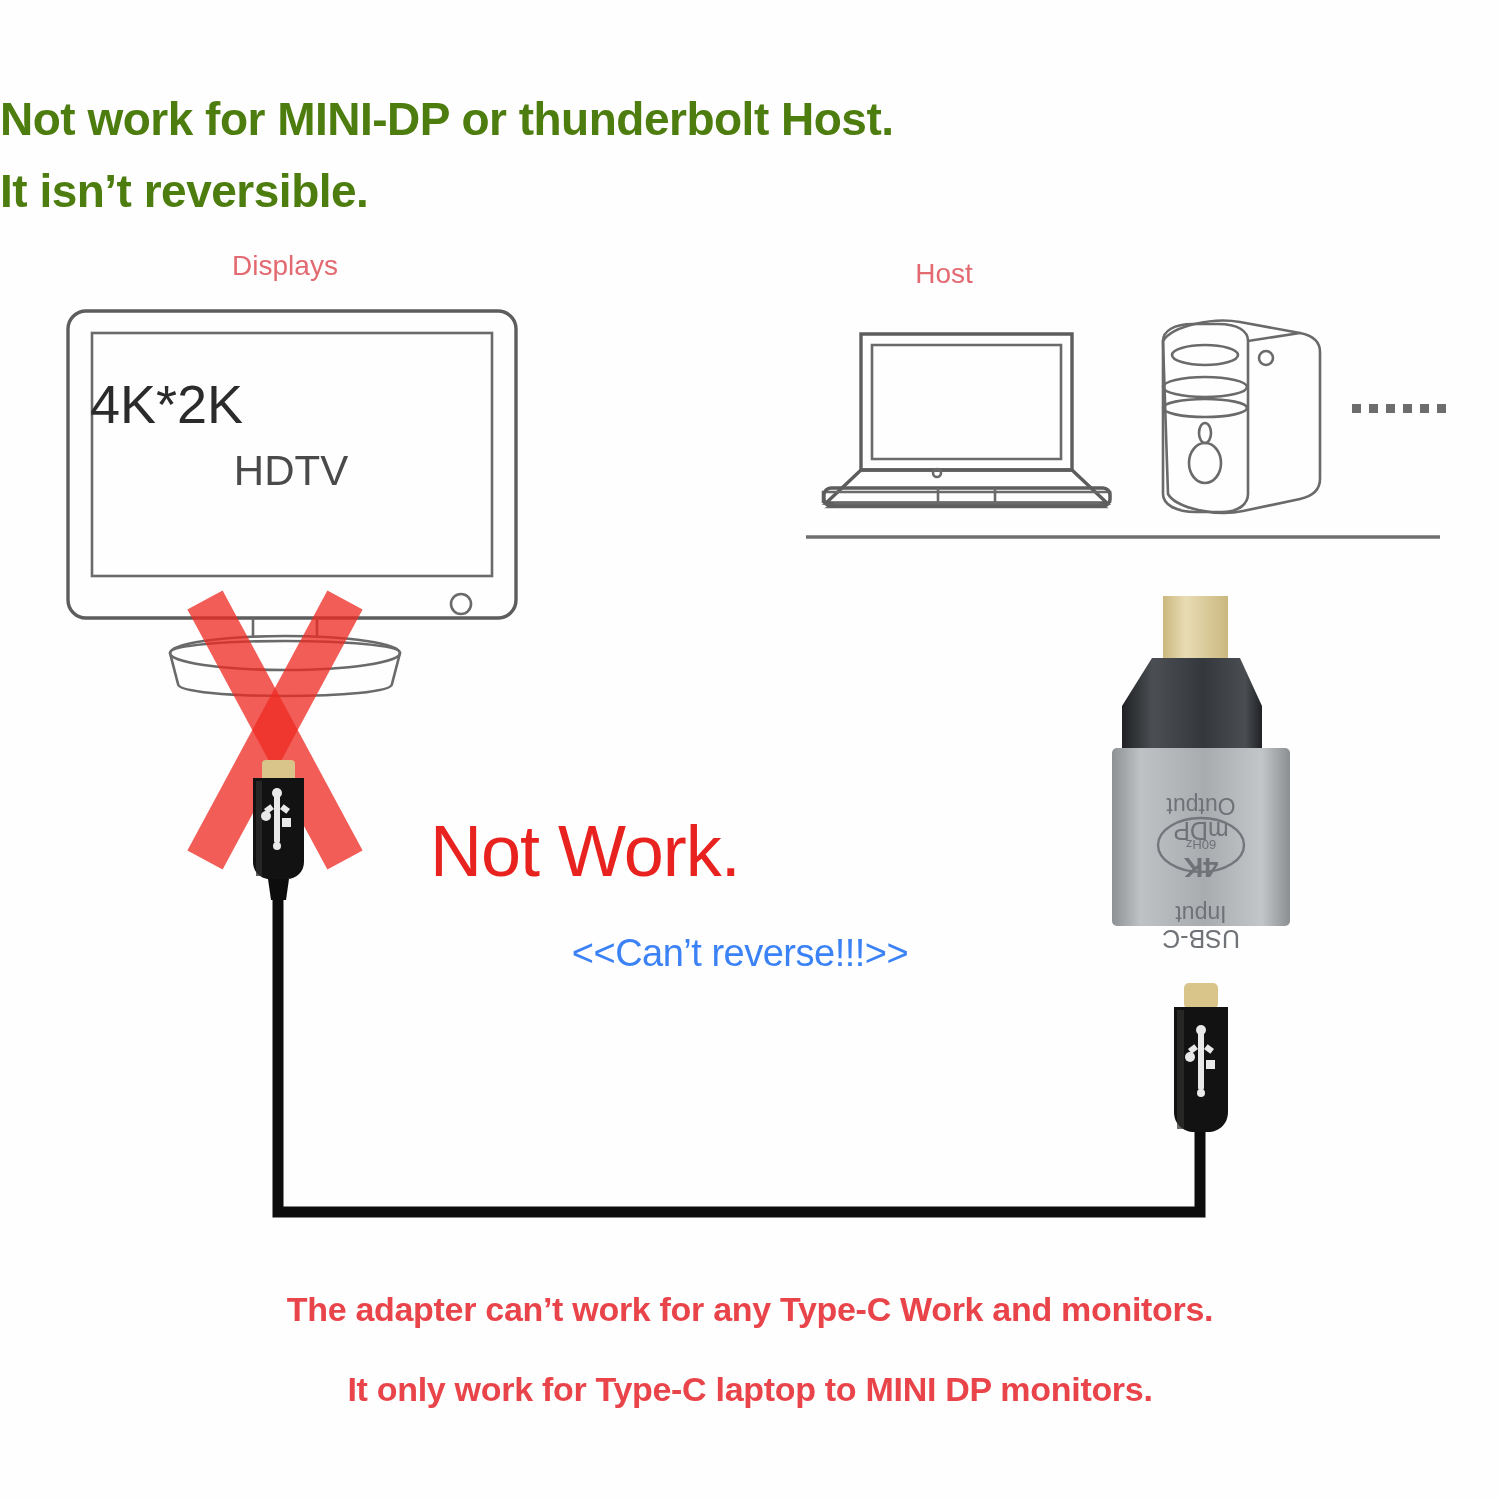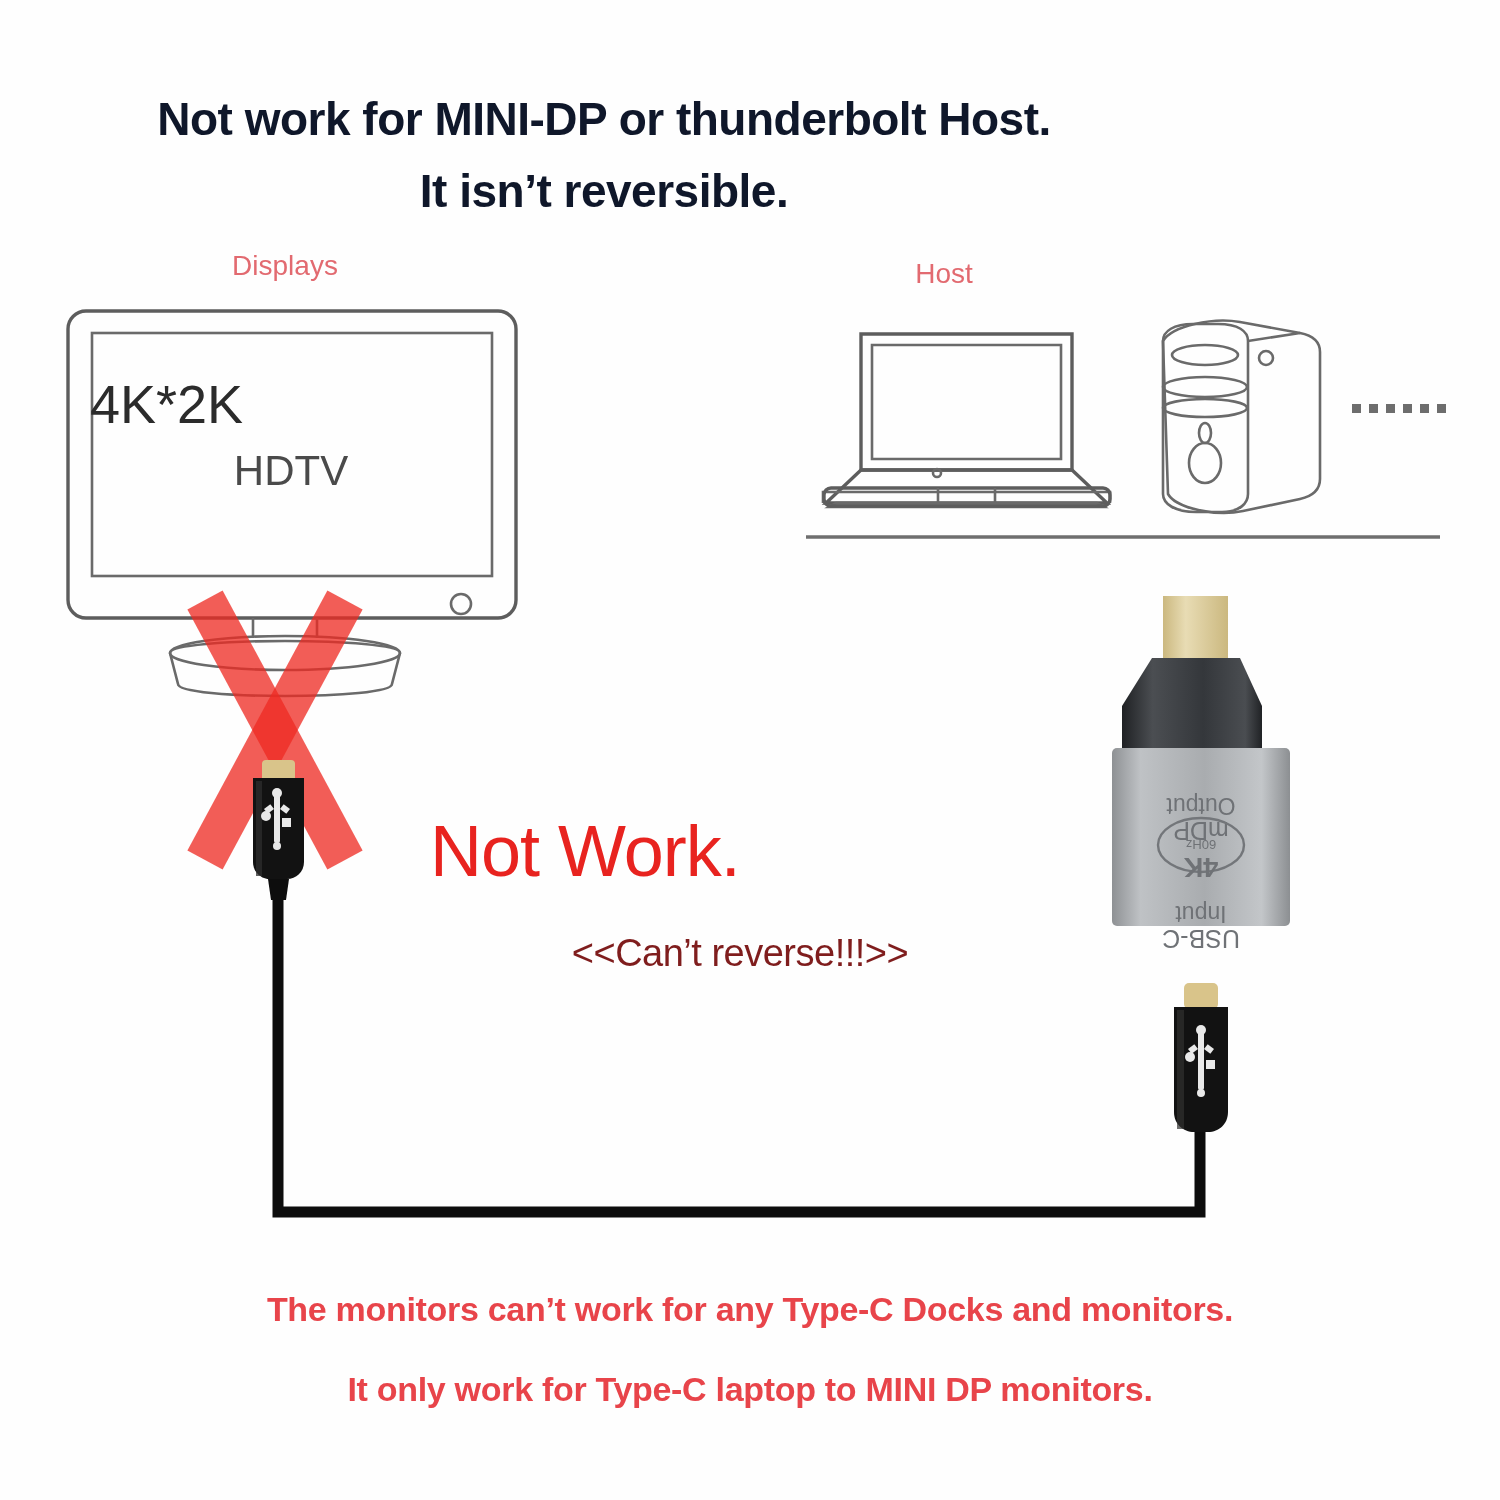--- a/index.html
+++ b/index.html
@@ -22,22 +22,21 @@
     width: 1500px;
     height: 1500px;
     background: #fefefe;
   }
 
   
   .headline {
     position: absolute;
     left: 0;
     width: 1208px;
-    text-align: center;
-    color: #0f172a;
+    color: #4d7c0f;
     font-weight: bold;
     font-family: "Liberation Sans", sans-serif;
     letter-spacing: -0.5px;
     line-height: 1.0;
   }
   #headline-1 { top: 96px;  font-size: 46px; }
   #headline-2 { top: 168px; font-size: 46px; }
 
   .section-label {
     position: absolute;
@@ -85,21 +84,21 @@
     font-weight: normal;
     letter-spacing: -1px;
   }
   #reverse-note {
     position: absolute;
     left: 430px;
     top: 932px;
     width: 620px;
     text-align: center;
     font-size: 38px;
-    color: #7f1d1d;
+    color: #3b82f6;
     font-family: "Liberation Sans", sans-serif;
     letter-spacing: -0.5px;
   }
 
   .footer-line {
     position: absolute;
     left: 0;
     width: 1500px;
     text-align: center;
     color: #e8444a;
@@ -293,16 +292,16 @@
         <circle cx="1190" cy="1057" r="5"></circle>
         <rect x="1206" y="1060" width="9" height="9"></rect>
         <circle cx="1201" cy="1093" r="4"></circle>
       </g>
     </g>
   </svg>
 
   <div id="verdict">Not Work.</div>
   <div id="reverse-note">&lt;&lt;Can’t reverse!!!&gt;&gt;</div>
 
-  <div class="footer-line" id="footer-1">The monitors can’t work for any Type-C Docks and monitors.</div>
+  <div class="footer-line" id="footer-1">The adapter can’t work for any Type-C Work and monitors.</div>
   <div class="footer-line" id="footer-2">It only work for Type-C laptop to MINI DP monitors.</div>
 
 </div>
 
 </body></html>

